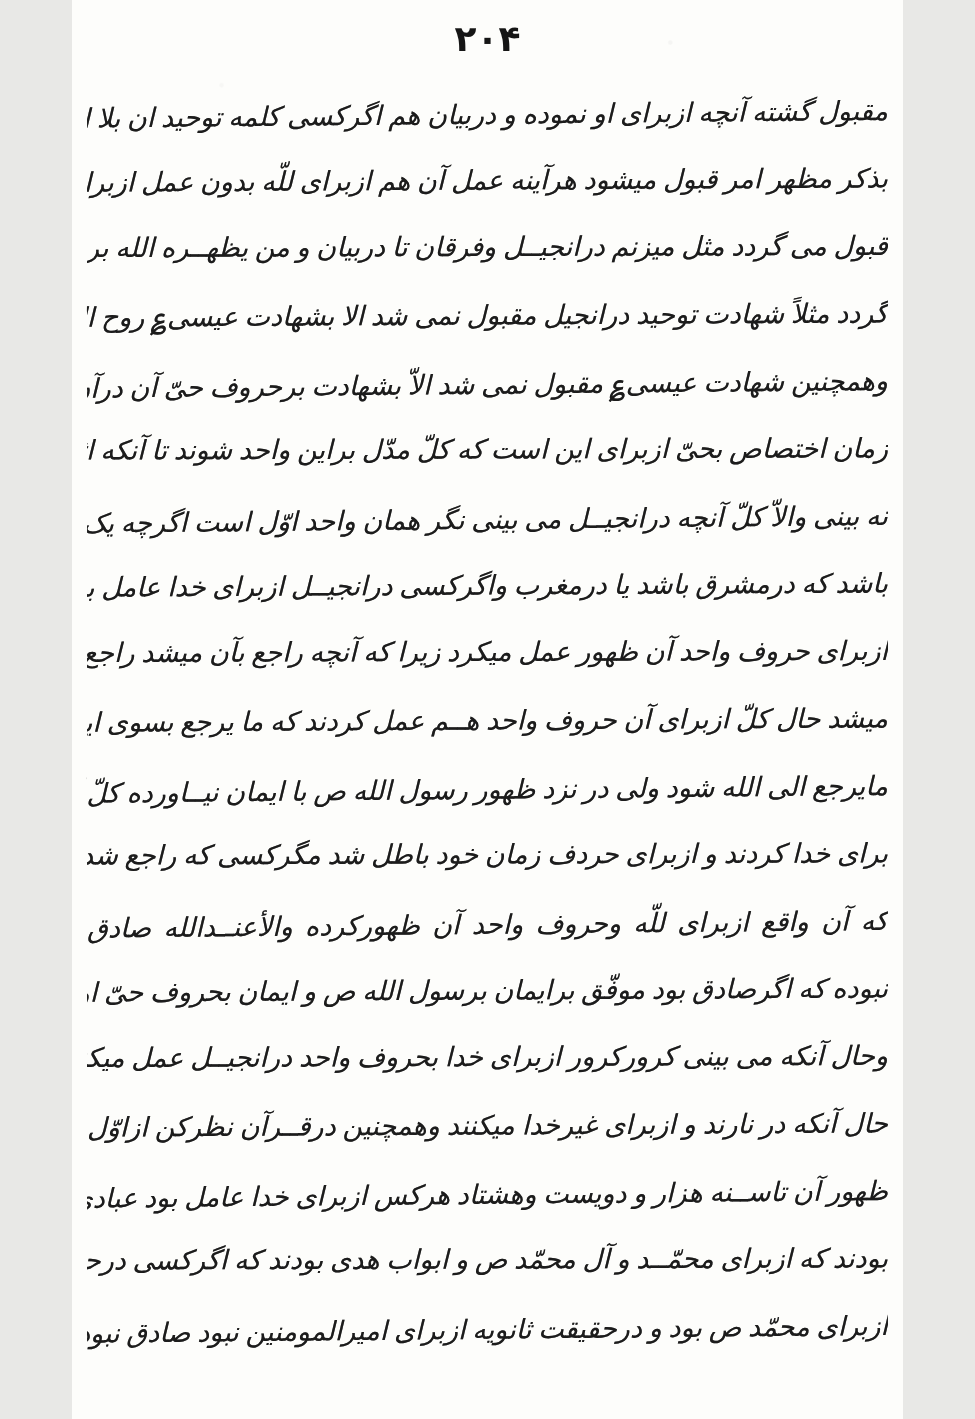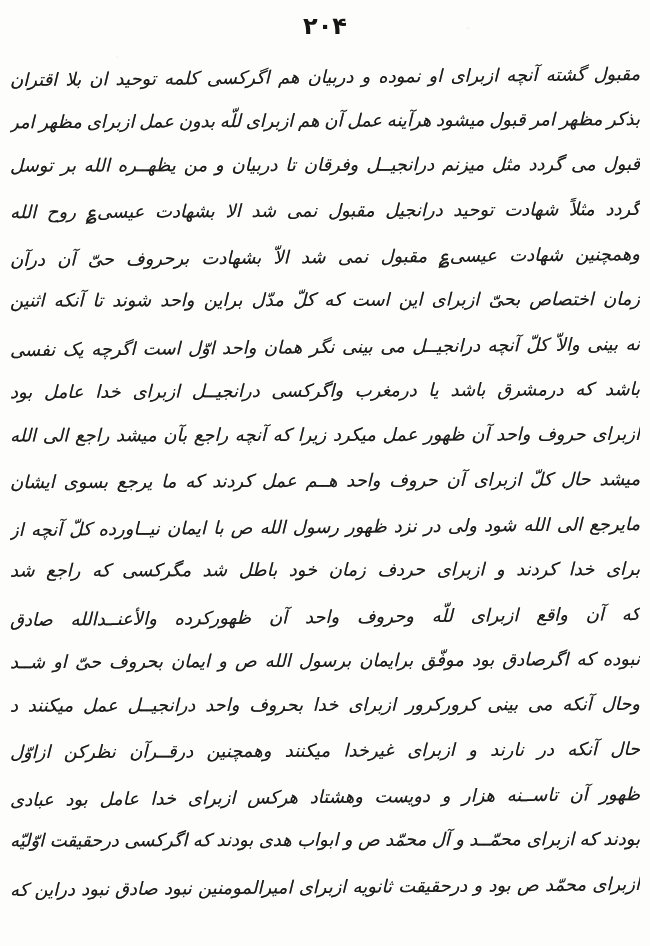--- a/index.html
+++ b/index.html
@@ -2,21 +2,21 @@
 <html lang="fa" dir="rtl"><head>
 <meta charset="utf-8">
 <style>
   html, body {
     margin: 0;
     padding: 0;
     background: #e8e8e6;
   }
   .scan-page {
     position: relative;
-    width: 650px;
+    width: 554px;
     height: 946px;
     margin: 0 auto;
     background:
       radial-gradient(circle at 18% 6%, rgba(0,0,0,0.025) 0 1px, transparent 2px),
       radial-gradient(circle at 72% 3%, rgba(0,0,0,0.03) 0 1px, transparent 2px),
       radial-gradient(circle at 90% 94%, rgba(0,0,0,0.02) 0 1px, transparent 2px),
       #fdfdfb;
     overflow: hidden;
     box-sizing: border-box;
     direction: rtl;

